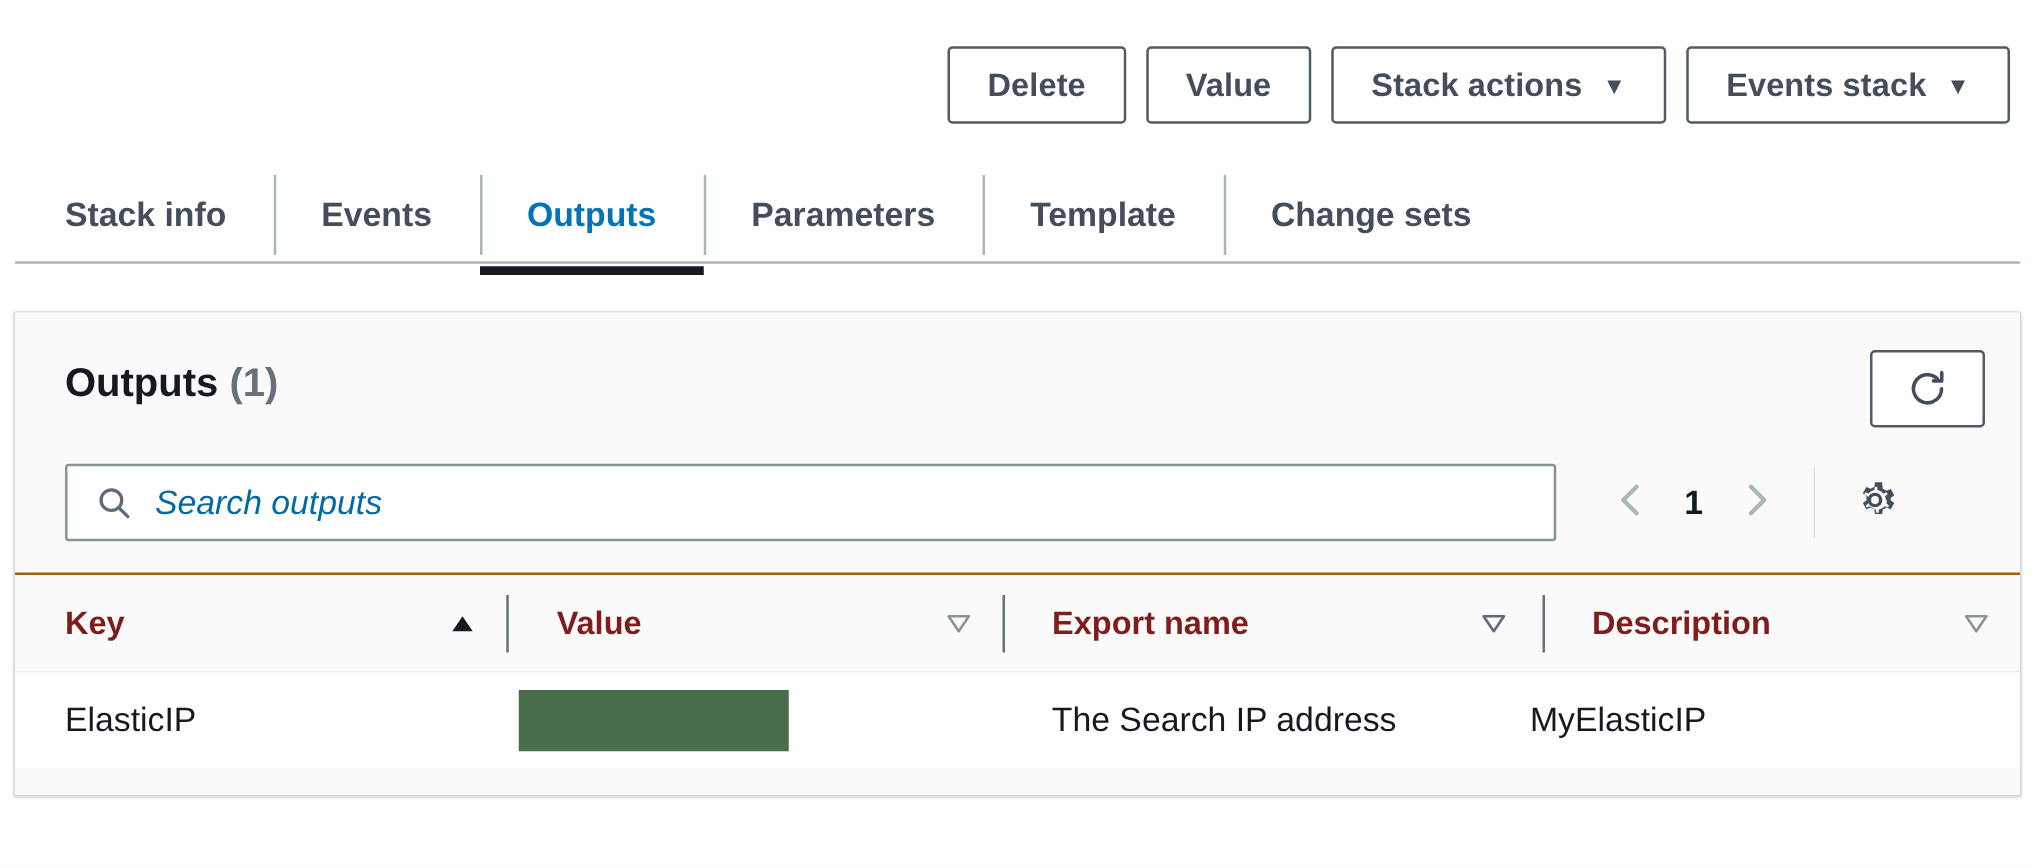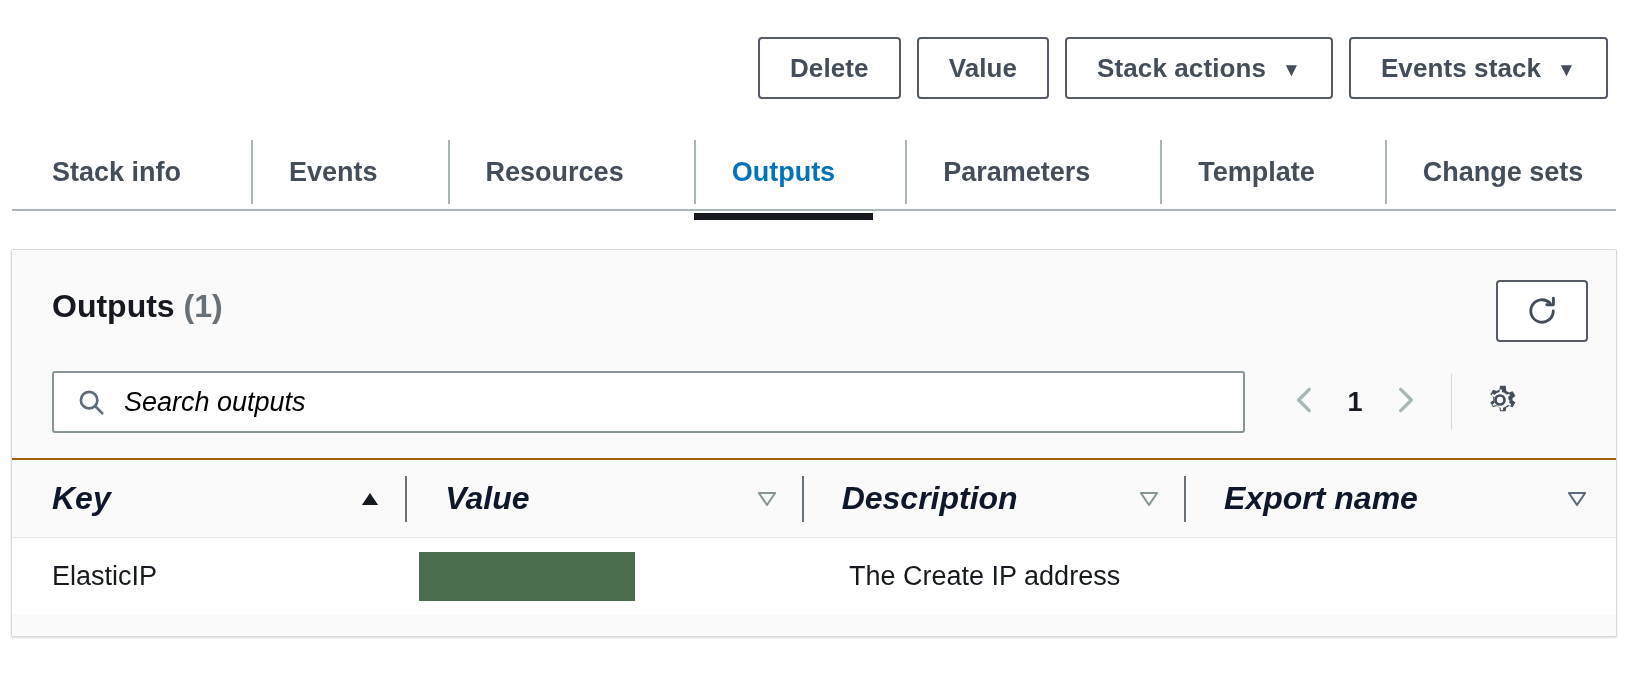--- a/index.html
+++ b/index.html
@@ -70,21 +70,20 @@
     width: 1628px;
     height: 90px;
   }
 
   .tabs {
     position: relative;
     display: flex;
     align-items: stretch;
     height: 88px;
     padding-left: 12px;
-    gap: 32px;
   }
 
   .tab {
     position: relative;
     display: flex;
     align-items: center;
     padding: 0 38px;
     font-size: 27px;
     font-weight: bold;
     color: #444e5a;
@@ -201,21 +200,21 @@
     padding-left: 22px;
     gap: 18px;
     cursor: text;
   }
 
   .search-icon svg { display: block; }
 
   .search-placeholder {
     font-size: 27px;
     font-style: italic;
-    color: #000000;
+    color: #0369a1;
     user-select: none;
     white-space: nowrap;
   }
 
   .pager {
     position: absolute;
     left: 1265px;
     top: 2px;
     display: flex;
     align-items: center;
@@ -270,28 +269,27 @@
     border-bottom: 1px solid #e5e7e8;
     display: flex;
     align-items: center;
   }
 
   .th {
     position: relative;
     height: 78px;
     display: flex;
     align-items: center;
-    font-size: 32px;
-    font-weight: bold;
-    color: #0f172a;
+    font-size: 26px;
+    font-weight: bold;
+    color: #7f1d1d;
     padding-left: 40px;
     padding-right: 18px;
     cursor: pointer;
     white-space: nowrap;
-    font-style: italic;
   }
 
   .th .sorticon {
     margin-left: auto;
     display: flex;
     align-items: center;
     justify-content: center;
     width: 34px;
   }
 
@@ -359,23 +357,20 @@
     </div>
   </div>
 
   <div class="tabs-wrap">
     <div class="tabs">
       <div class="tab first">
         <span>Stack info</span>
       </div>
       <div class="tab">
         <span>Events</span>
-      </div>
-      <div class="tab">
-        <span>Resources</span>
       </div>
       <div class="tab active">
         <span>Outputs</span>
         <div class="tab-underline"></div>
       </div>
       <div class="tab">
         <span>Parameters</span>
       </div>
       <div class="tab">
         <span>Template</span>
@@ -458,43 +453,44 @@
 
         <div class="th col-val">
           <span>Value</span>
           <span class="sorticon">
             <svg width="26" height="26" viewBox="0 0 24 24">
               <polygon points="4.5,6.5 19.5,6.5 12,17.5" fill="none" stroke="#879596" stroke-width="1.9" stroke-linejoin="round"></polygon>
             </svg>
           </span>
         </div>
 
+        <div class="th col-exp">
+          <span>Export name</span>
+          <span class="sorticon">
+            <svg width="26" height="26" viewBox="0 0 24 24">
+              <polygon points="4.5,6.5 19.5,6.5 12,17.5" fill="none" stroke="#5f6b7a" stroke-width="1.9" stroke-linejoin="round"></polygon>
+            </svg>
+          </span>
+        </div>
+
         <div class="th col-desc">
           <span>Description</span>
           <span class="sorticon">
             <svg width="26" height="26" viewBox="0 0 24 24">
               <polygon points="4.5,6.5 19.5,6.5 12,17.5" fill="none" stroke="#879596" stroke-width="1.9" stroke-linejoin="round"></polygon>
             </svg>
           </span>
         </div>
-
-        <div class="th col-exp">
-          <span>Export name</span>
-          <span class="sorticon">
-            <svg width="26" height="26" viewBox="0 0 24 24">
-              <polygon points="4.5,6.5 19.5,6.5 12,17.5" fill="none" stroke="#5f6b7a" stroke-width="1.9" stroke-linejoin="round"></polygon>
-            </svg>
-          </span>
-        </div>
       </div>
 
       <div class="trow">
         <div class="td col-key">ElasticIP</div>
         <div class="td col-val val-cell">
           <div class="redacted"></div>
         </div>
-        <div class="td col-desc">The Create IP address</div>
+        <div class="td col-desc">The Search IP address</div>
+        <div class="td col-exp">MyElasticIP</div>
       </div>
 
     </div>
   </div>
 
 </div>
 
 </body></html>

